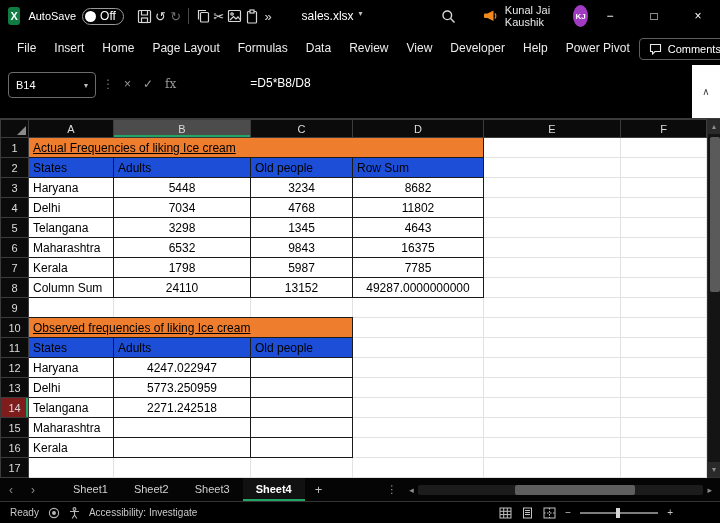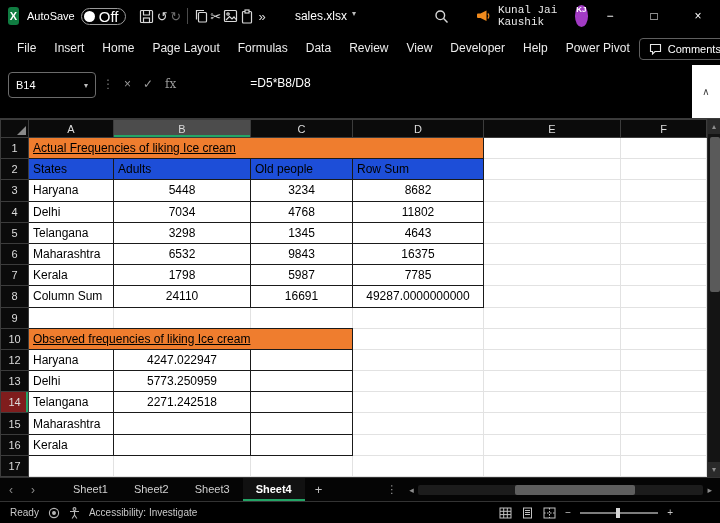--- a/index.html
+++ b/index.html
@@ -9,34 +9,34 @@
   
   .titlebar { height:32px; background:#000; display:flex; align-items:center;
     color:#fff; font-size:11px; padding-left:8px; }
   .app-icon { width:18px; height:18px; background:#107C41; border-radius:3px;
     color:#fff; font-size:11px; font-weight:bold; display:flex; align-items:center;
     justify-content:center; margin-right:8px; }
   .as-label { margin-right:6px; }
   .as-toggle { display:flex; align-items:center; gap:4px; border:1px solid #9a9a9a;
     border-radius:9px; height:17px; padding:0 7px 0 2px; margin-right:12px; }
   .as-knob { width:11px; height:11px; border-radius:50%; background:#fff; }
-  .as-state { font-size:15px; }
+  .as-state { font-size:12px; }
   .tb-icon { width:22px; height:22px; display:flex; align-items:center;
     justify-content:center; margin:0 1px; }
   .tb-glyph { width:22px; text-align:center; font-size:13px; color:#d8d8d8; }
   .tb-glyph.dim { color:#6d6d6d; }
   .tb-sep { width:1px; height:16px; background:#4a4a4a; margin:0 5px; }
   .file-chip { display:flex; align-items:flex-start; gap:5px; margin-left:26px;
     font-size:12px; color:#fff; }
   .dd { font-size:8px; color:#bdbdbd; }
   .search-wrap { margin-left:78px; }
   .mega-wrap { margin-left:26px; }
-  .user-name { margin-left:6px; color:#e8e8e8;font-family:Liberation Mono, monospace; }
+  .user-name { margin-left:6px; color:#e8e8e8; }
   .avatar { width:22px; height:22px; border-radius:50%; background:#A23BC4;
-    color:#fff; font-size:8px; font-weight:bold; display:flex; 
+    color:#fff; font-size:8px; font-weight:bold; display:flex; align-items:center;
     justify-content:center; margin-left:8px; }
   .win-group { margin-left:auto; display:flex; }
   .winbtn { width:44px; height:32px; display:flex; align-items:center;
     justify-content:center; font-size:12px; color:#fff; }
 
   
   .menubar { height:33px; background:#000; display:flex; align-items:center;
     padding:0 8px; color:#ececec; font-size:12px; }
   .menu-item { padding:0 9px; line-height:33px; white-space:nowrap; }
   .comments-btn { margin-left:auto; display:flex; align-items:center; gap:6px;
@@ -306,37 +306,46 @@
           <td class="b num">1798</td>
           <td class="b num">5987</td>
           <td class="b num">7785</td>
           <td class=""></td>
           <td class=""></td>
         </tr>
         <tr>
           <th class="">8</th>
           <td class="b">Column Sum</td>
           <td class="b num">24110</td>
-          <td class="b num">16691</td>
+          <td class="b num">13152</td>
           <td class="b num">49287.0000000000</td>
           <td class=""></td>
           <td class=""></td>
         </tr>
         <tr>
           <th class="">9</th>
           <td class="bb"></td>
           <td class="bb"></td>
           <td class="bb"></td>
           <td class=""></td>
           <td class=""></td>
           <td class=""></td>
         </tr>
         <tr>
           <th class="">10</th>
           <td colspan="3" class="b orange">Observed frequencies of liking Ice cream</td>
+          <td class=""></td>
+          <td class=""></td>
+          <td class=""></td>
+        </tr>
+        <tr>
+          <th class="">11</th>
+          <td class="b green">States</td>
+          <td class="b green">Adults</td>
+          <td class="b green">Old people</td>
           <td class=""></td>
           <td class=""></td>
           <td class=""></td>
         </tr>
         <tr>
           <th class="">12</th>
           <td class="b">Haryana</td>
           <td class="b num">4247.022947</td>
           <td class="b"></td>
           <td class=""></td>

